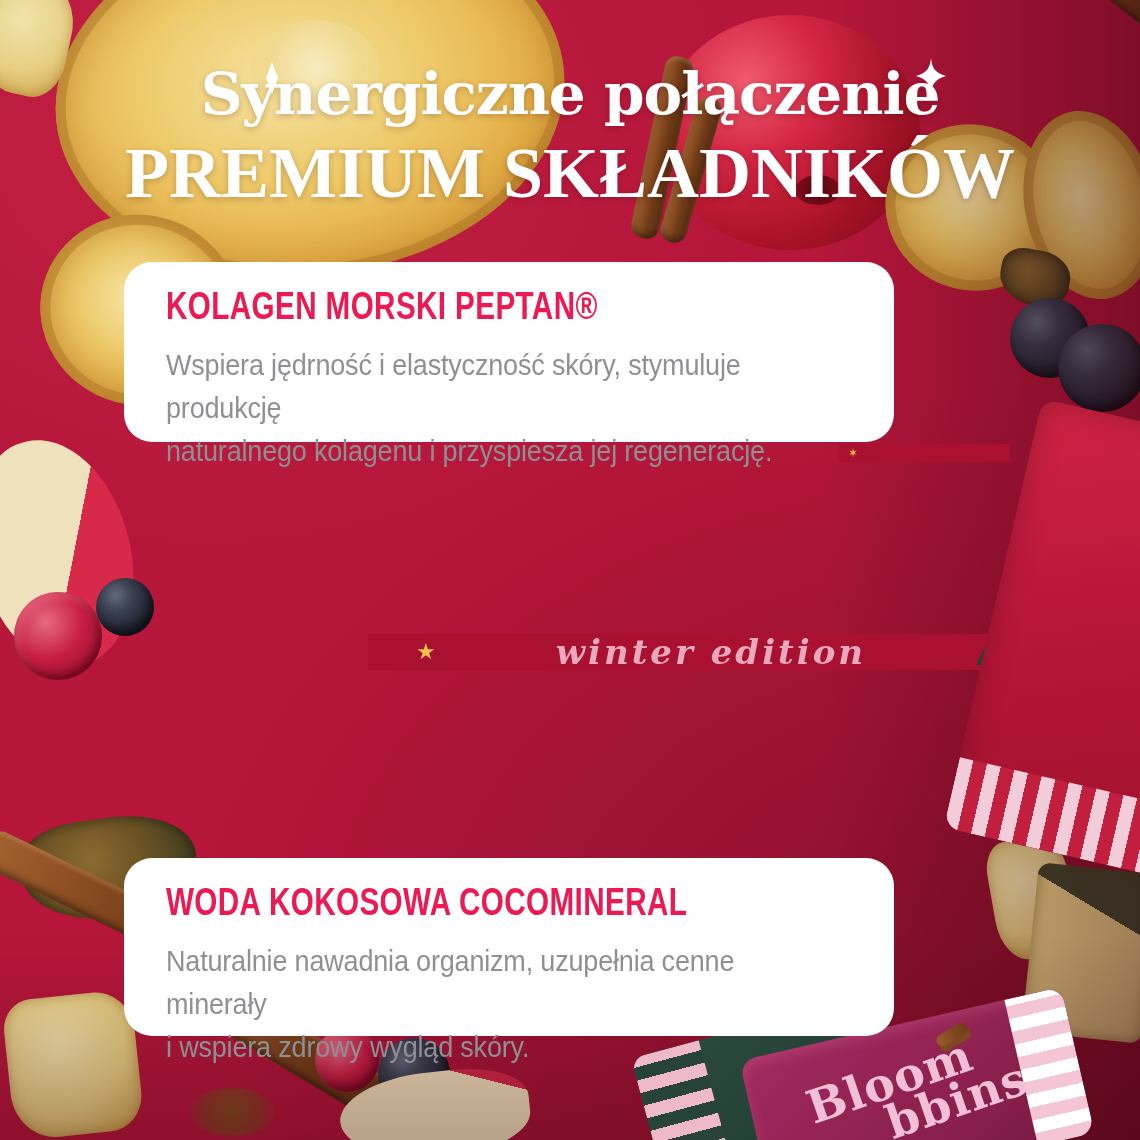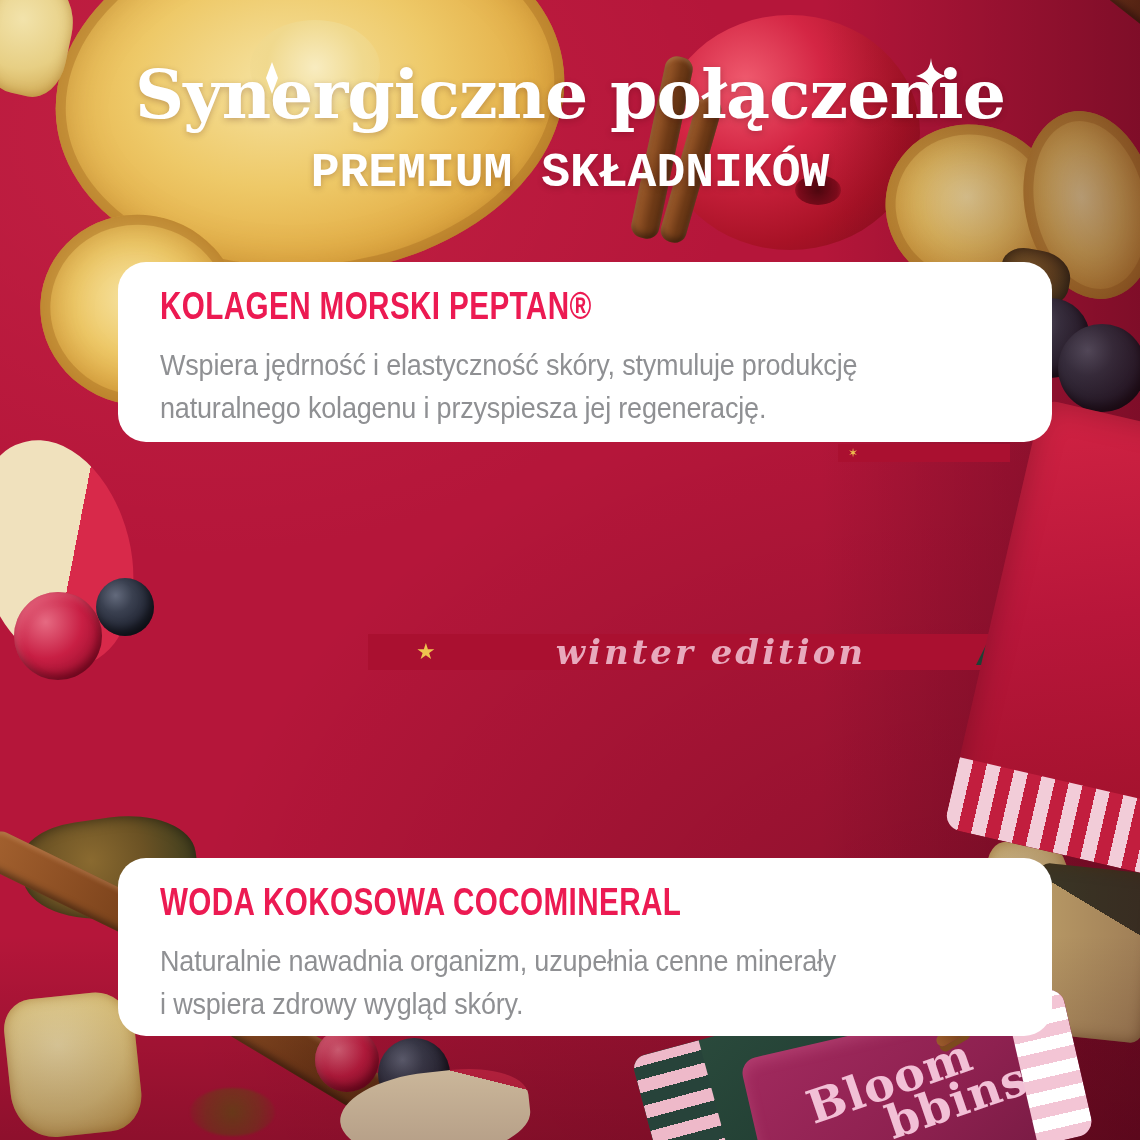--- a/index.html
+++ b/index.html
@@ -47,33 +47,33 @@
   .stripeCapV{background:repeating-linear-gradient(0deg,#eeb9c9 0 13px, #27433a 13px 26px);}
   .stripeCapP{background:repeating-linear-gradient(0deg,#f3c5d5 0 13px, #ffffff 13px 26px);}
 
   .shade-right{inset:0;background:linear-gradient(90deg, rgba(0,0,0,0) 72%, rgba(46,0,14,.4) 100%);}
   .shade-bottom{inset:0;background:linear-gradient(180deg, rgba(0,0,0,0) 82%, rgba(40,0,10,.28) 100%);}
 
   
   .titlewrap{left:0;right:0;top:52px;text-align:center;z-index:3;}
   .title-script{
     font-family:"DejaVu Serif","Liberation Serif",serif;font-weight:bold;
-    font-size:68px;line-height:84px;color:var(--title-white,#fff);letter-spacing:-1px;
+    font-size:58px;line-height:84px;color:var(--title-white,#fff);letter-spacing:-1px;
     text-shadow:0 2px 6px rgba(60,0,10,.25);
   }
   .title-caps{
-    font-family:Liberation Mono, monospace;font-weight:bold;
-    font-size:48px;line-height:74px;color:var(--title-white,#fff);letter-spacing:0px;
+    font-family:Liberation Serif, serif;font-weight:bold;
+    font-size:72px;line-height:74px;color:var(--title-white,#fff);letter-spacing:0px;
     text-shadow:0 2px 6px rgba(60,0,10,.25);
   }
   .sparkle{z-index:4;}
 
   
   .card{
-    left:118px;width:934px;background:var(--card-white,#fff);border-radius:28px;z-index:2;
+    left:124px;width:770px;background:var(--card-white,#fff);border-radius:28px;z-index:2;
     padding:0 42px;box-sizing:border-box;
   }
   .card-heading{
     margin-top:24px;font-weight:bold;font-size:38px;line-height:40px;white-space:nowrap;
     color:var(--heading-pink,#ec1a52);transform:scaleX(.78);transform-origin:left center;
     letter-spacing:.5px;
   }
   .card-body{
     margin-top:17px;font-size:30px;line-height:43px;color:var(--body-gray,#8f9093);
     white-space:pre-line;transform:scaleX(.9);transform-origin:left top;letter-spacing:-.2px;

